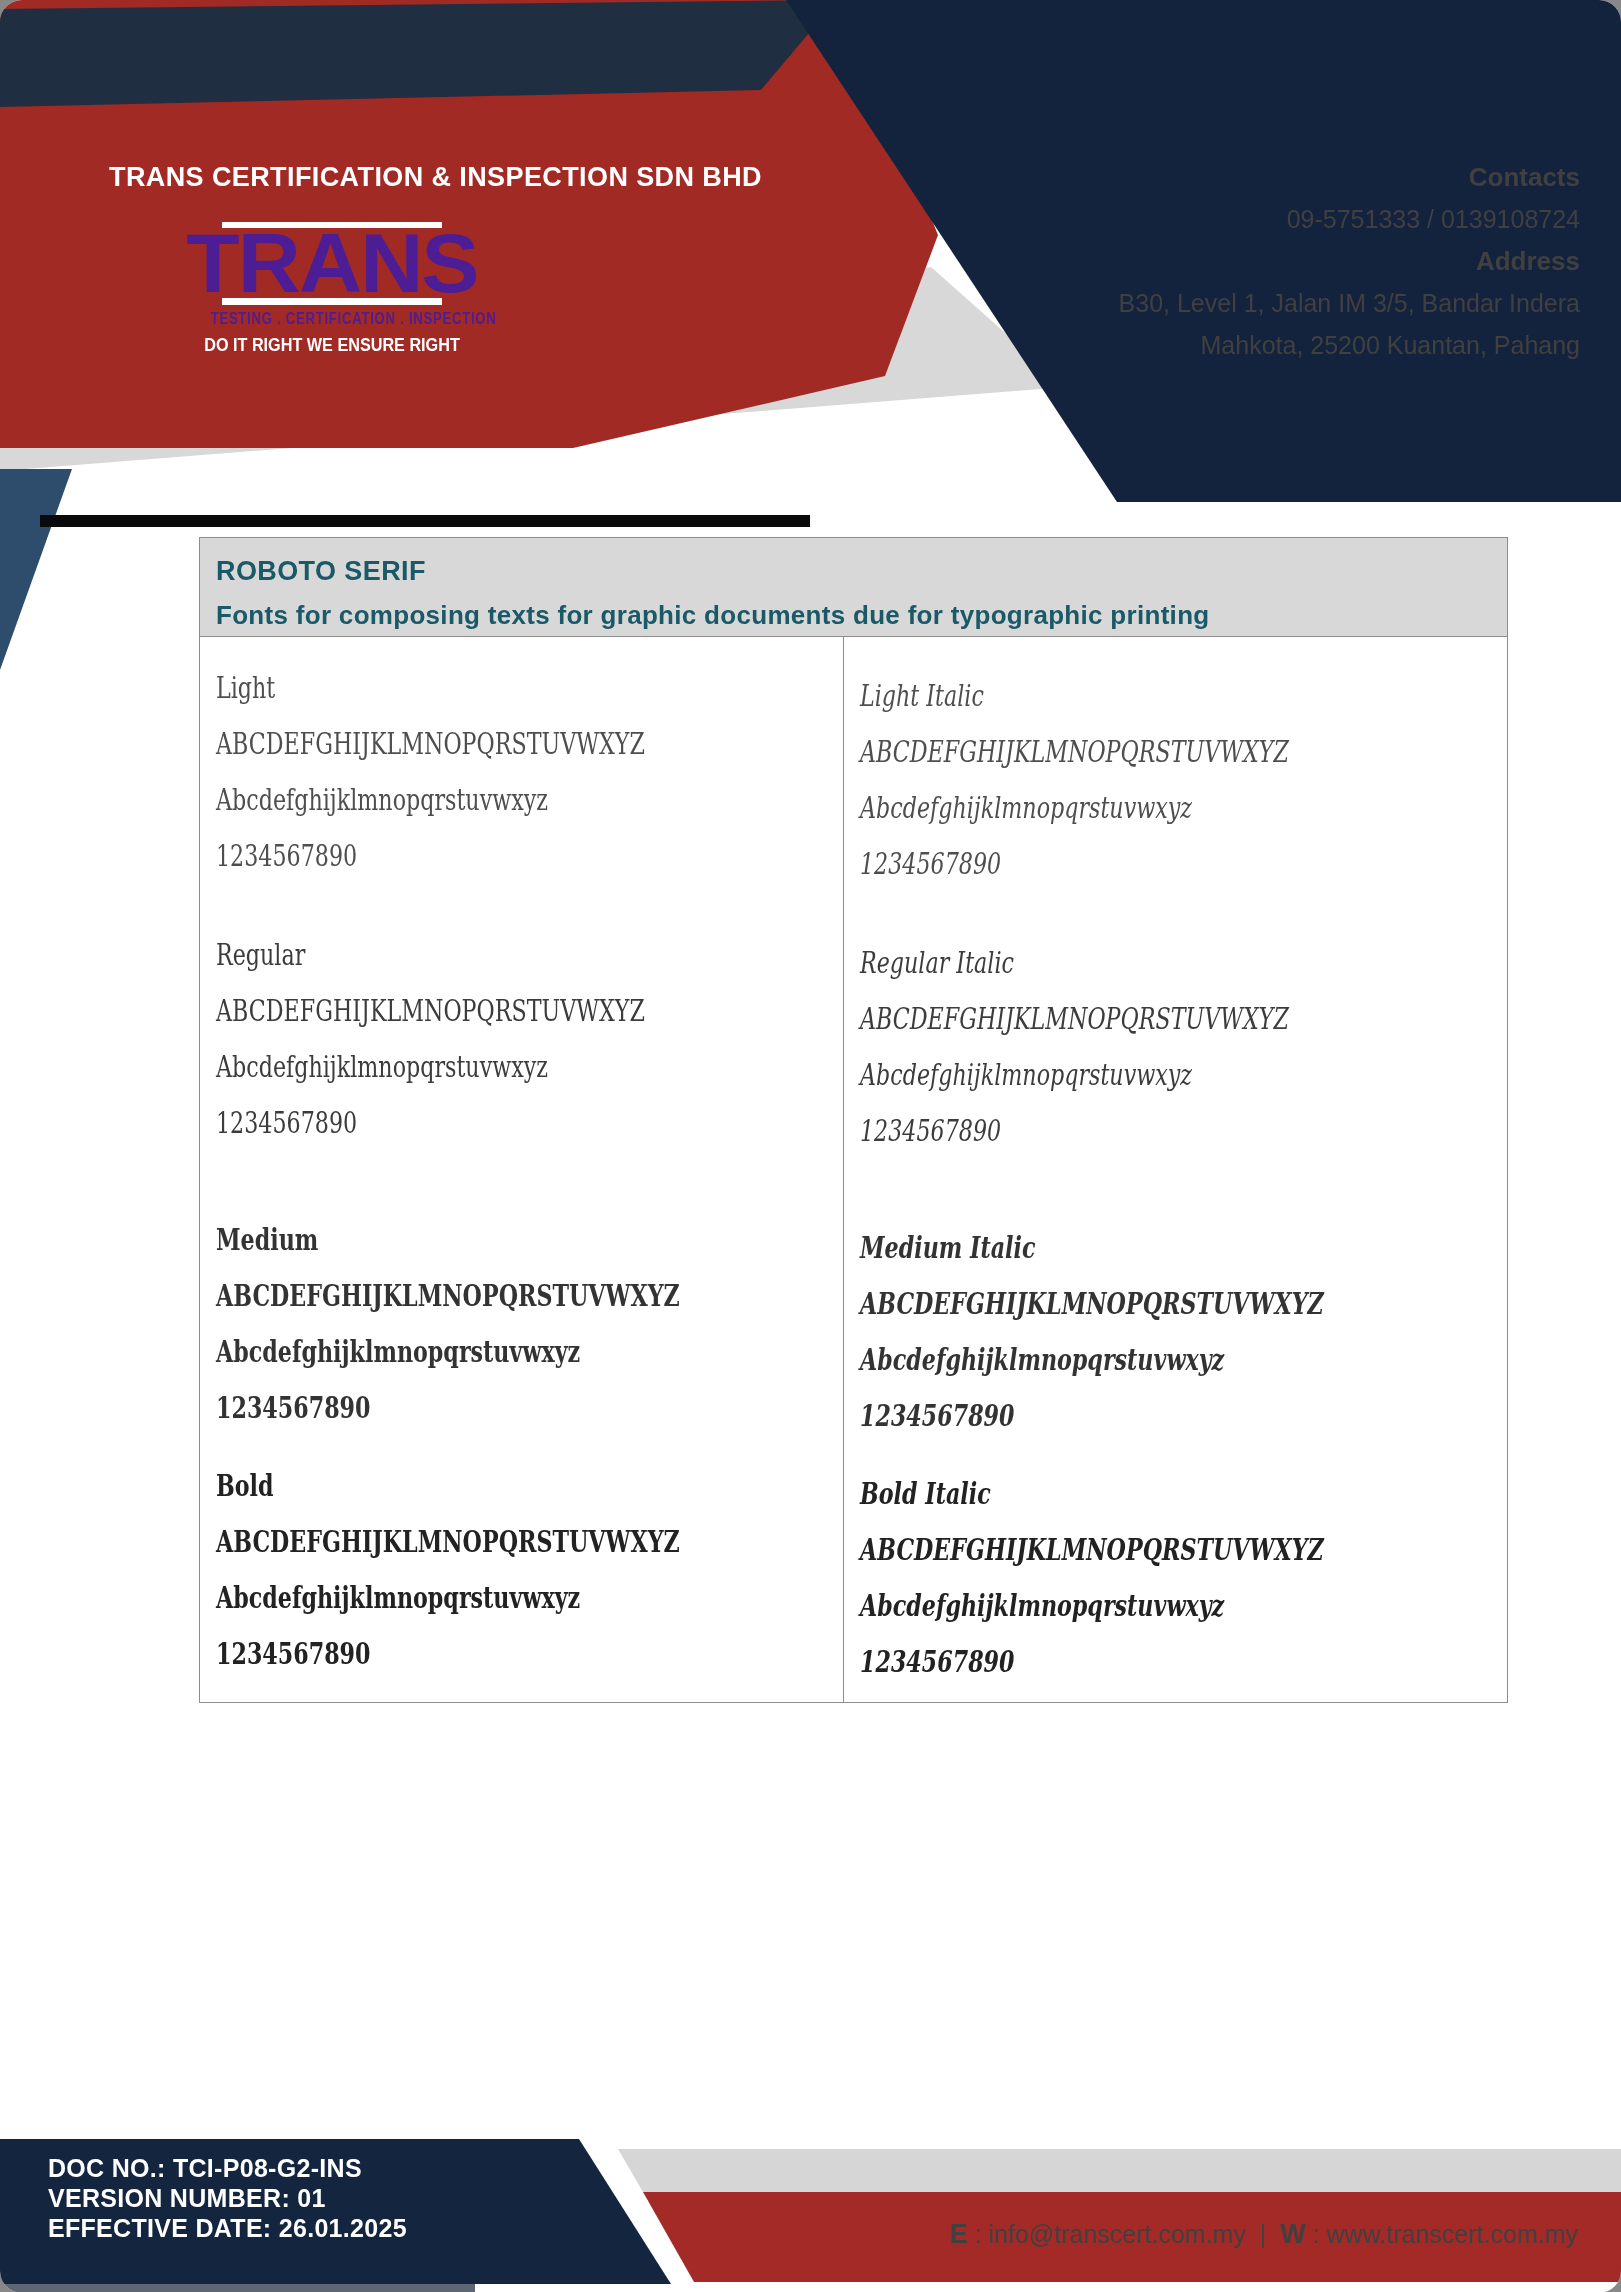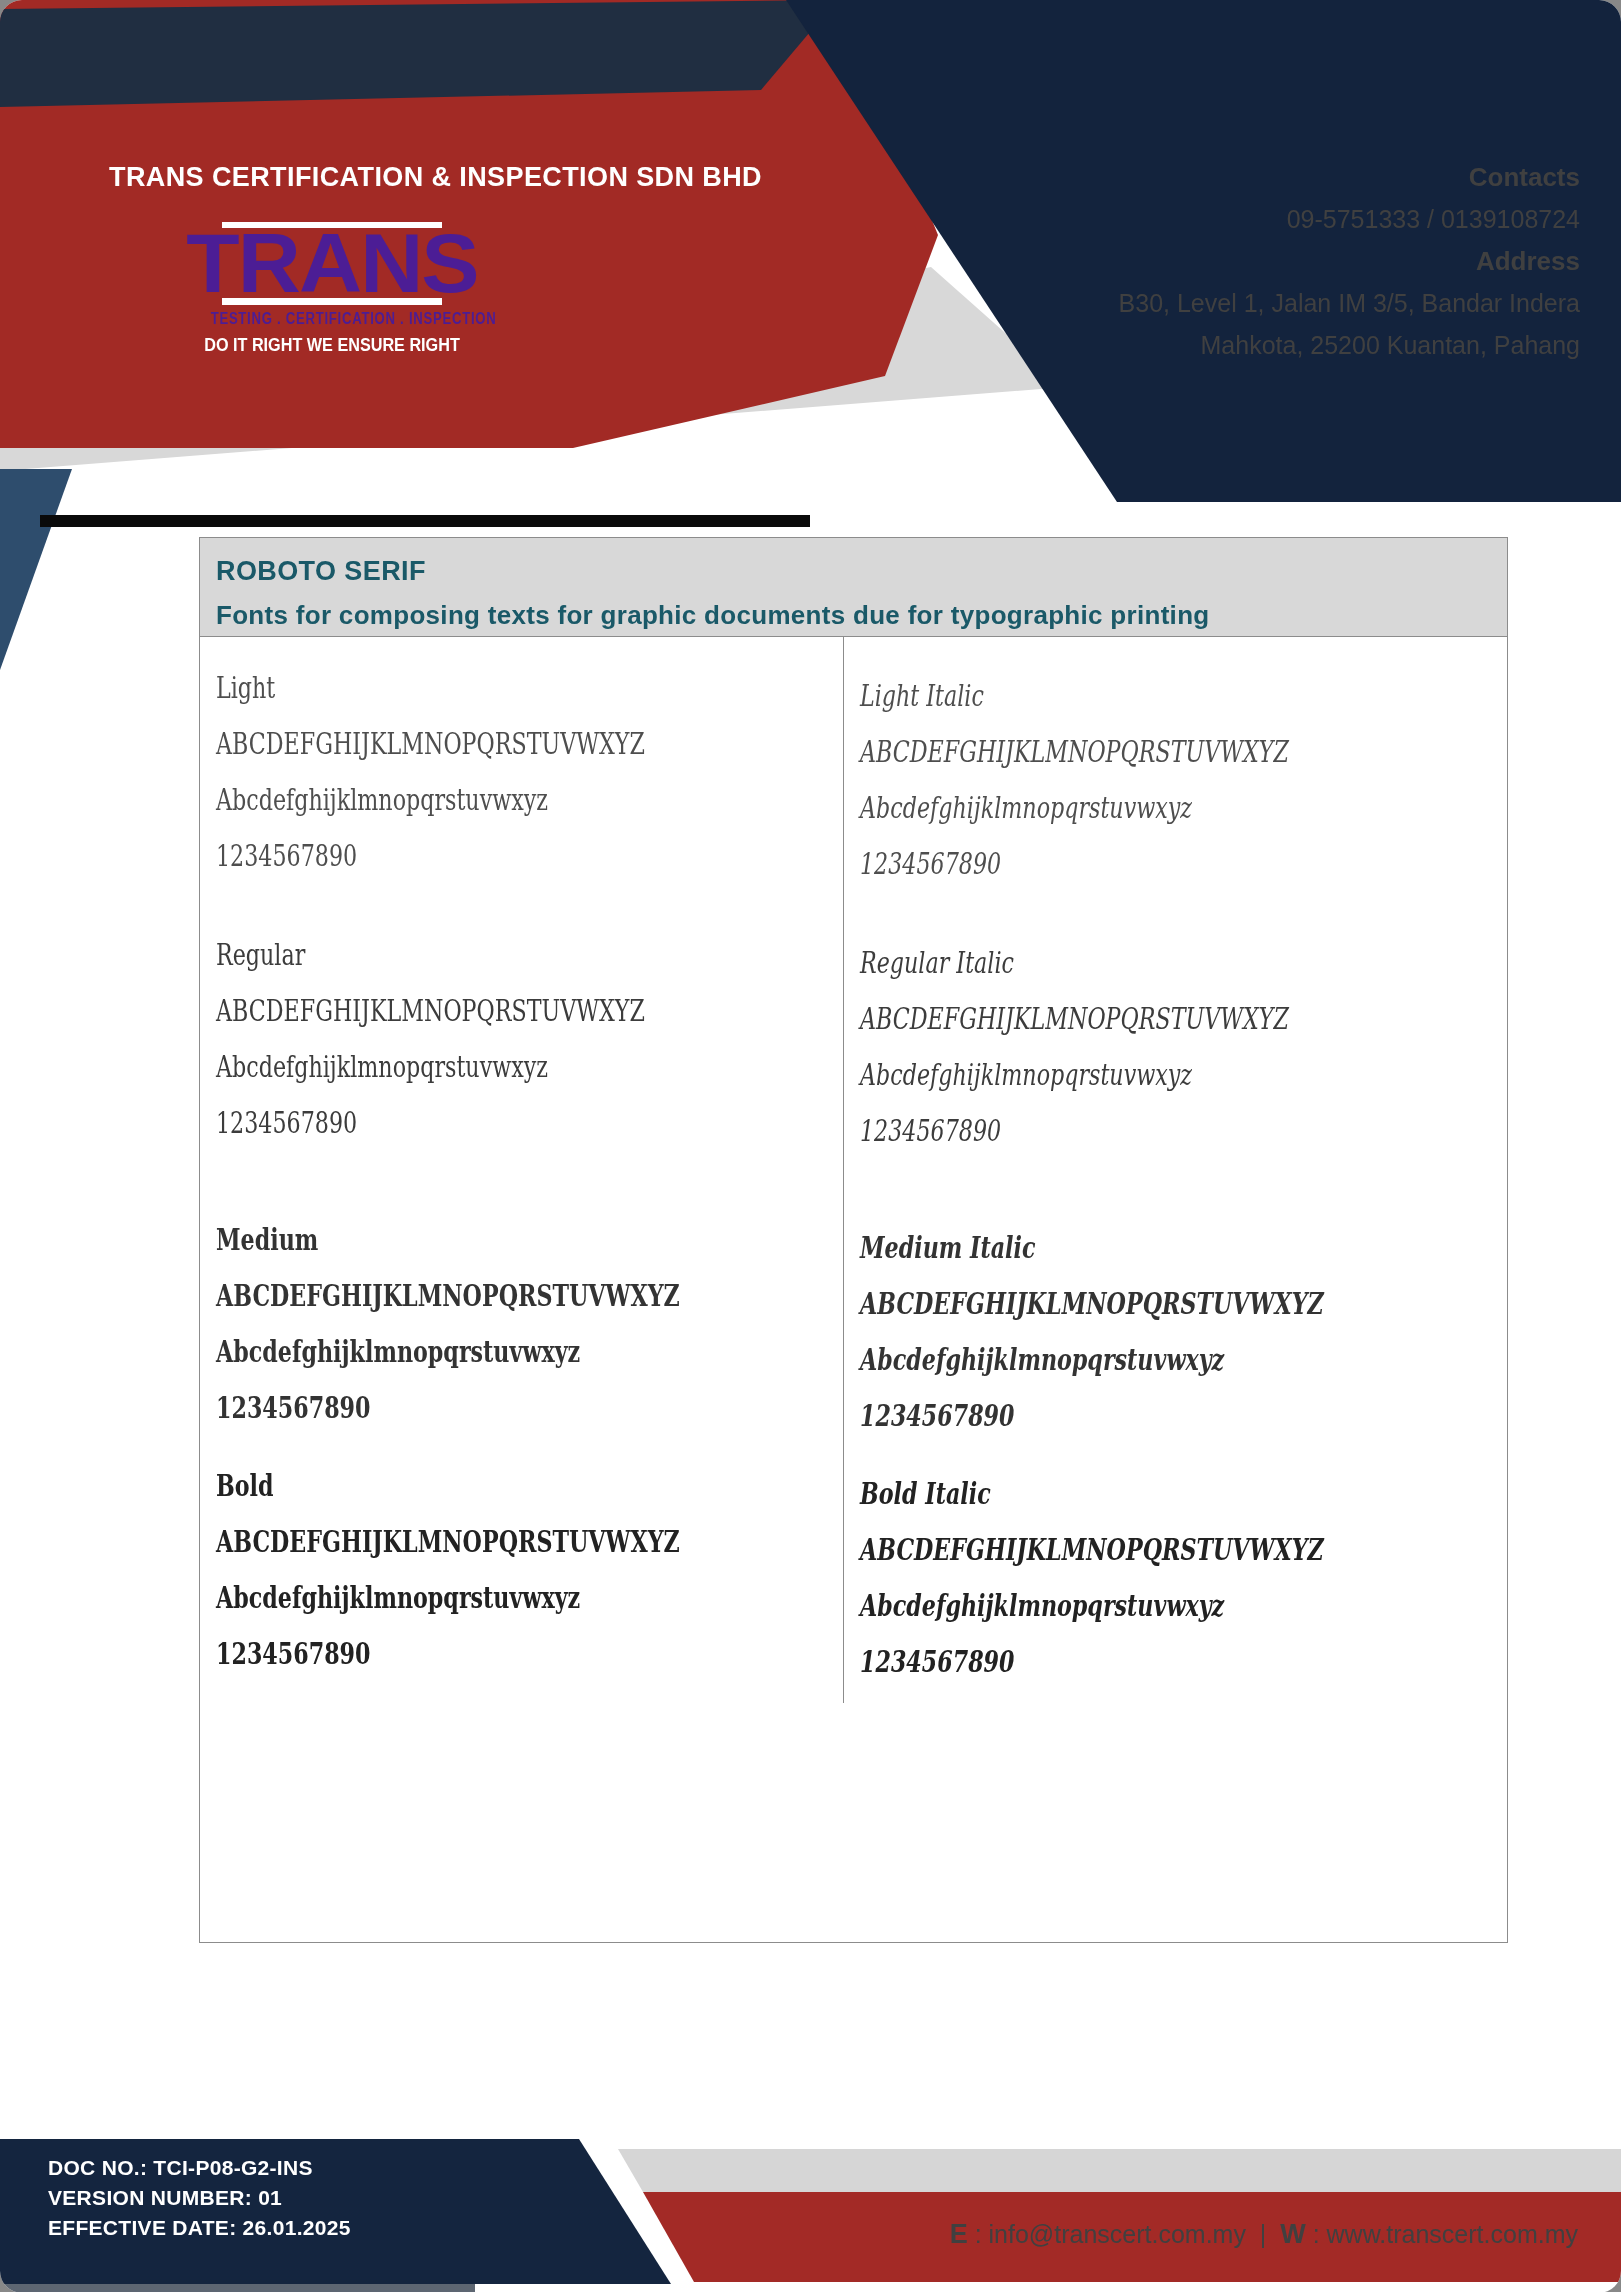--- a/index.html
+++ b/index.html
@@ -24,21 +24,21 @@
     transform:scaleX(1.04);transform-origin:50% 50%;}
   .logo-tagline{font-size:16px;font-weight:bold;letter-spacing:0.9px;white-space:nowrap;
     transform:scaleX(0.82);transform-origin:50% 50%;margin-top:5.4px;}
   .logo-slogan{position:absolute;left:184px;top:335px;width:296px;text-align:center;color:#fff;
     font-size:18px;font-weight:bold;white-space:nowrap;transform:scaleX(.9);}
   .contacts{position:absolute;right:41px;top:156px;width:627px;text-align:right;color:#404040;
     font-size:25px;line-height:42px;}
   .contacts .hd{font-weight:bold;font-size:26px;}
 
   
-  .spec-table{position:absolute;left:199px;top:537px;width:1309px;height:1406px;
+  .spec-table{position:absolute;left:199px;top:537px;width:1309px;height:1166px;
     border:0.9px solid #8c8c8c;box-sizing:border-box;background:#fff;}
   .spec-head{height:99px;background:#d8d8d8;border-bottom:0.9px solid #8c8c8c;box-sizing:border-box;
     padding:18px 0 5.4px 16px;display:flex;flex-direction:column;color:#1a5968;}
   .spec-title{font-size:27px;font-weight:bold;letter-spacing:0.4px;}
   .spec-subtitle{margin-top:auto;font-size:26px;font-weight:bold;letter-spacing:0.3px;white-space:nowrap;}
   .spec-body{position:relative;height:1066px;display:flex;}
   .col{position:relative;height:100%;box-sizing:border-box;}
   .col-left{width:644px;border-right:0.9px solid #8c8c8c;}
   .col-right{width:664px;margin-top:8px;}
   .sample{position:absolute;left:16px;right:7.2px;font-family:"DejaVu Serif",serif;
@@ -48,21 +48,21 @@
   .w-light{font-weight:normal;color:#4e4e4e;}
   .w-regular{font-weight:normal;color:#3c3c3c;}
   .w-medium{font-weight:600;color:#333;}
   .w-bold{font-weight:bold;color:#222;}
 
   
   .footer-navy{background:#14253f;clip-path:polygon(0 2139px,579px 2139px,671px 2284px,0 2284px);}
   .footer-gray{background:#d6d6d6;clip-path:polygon(618px 2149px,1621px 2149px,1621px 2192px,643px 2192px);}
   .footer-red{background:#a32a26;clip-path:polygon(643px 2192px,1621px 2192px,1621px 2282px,694px 2282px);}
   .bottom-strip{position:absolute;left:0;top:2284px;width:475px;height:9px;background:#5d6672;}
-  .doc-meta{position:absolute;left:48px;top:2153px;color:#fff;font-size:21px;font-weight:bold;
+  .doc-meta{position:absolute;left:48px;top:2153px;color:#fff;font-size:25px;font-weight:bold;
     line-height:30px;letter-spacing:0.3px;}
   .contact-line{position:absolute;right:43px;top:2219px;color:#404040;font-size:25px;white-space:nowrap;}
   .contact-line b{font-size:27px;}
 </style>
 </head>
 <body>
 
 <div class="page">
 
   <div class="shape gray-stripe"></div>

